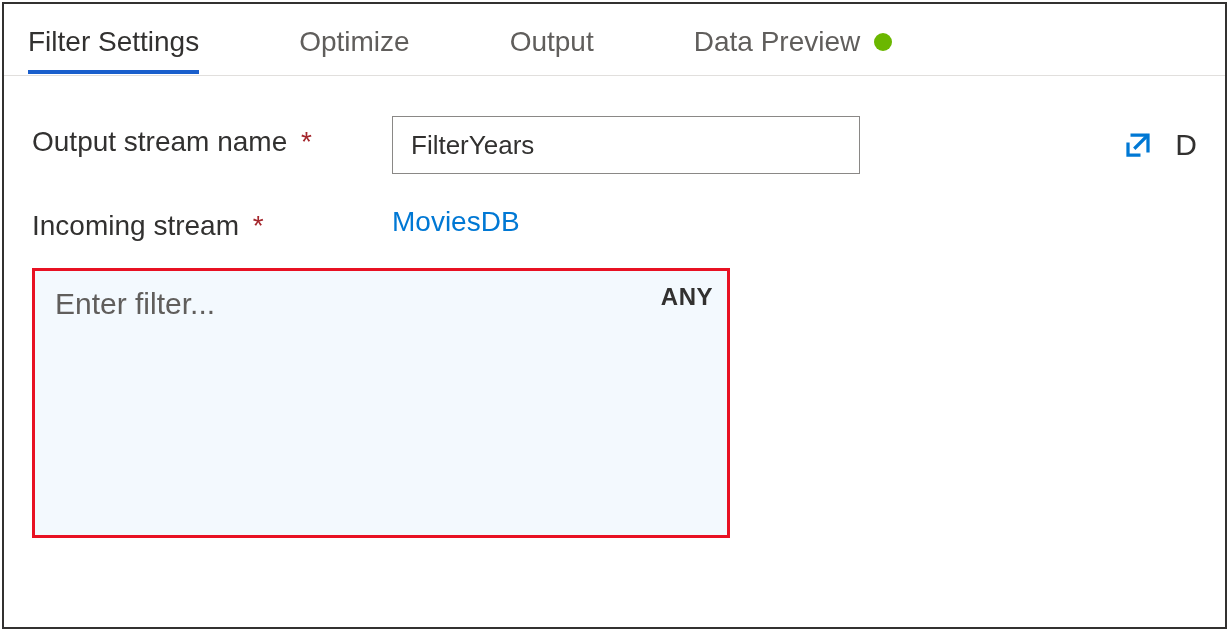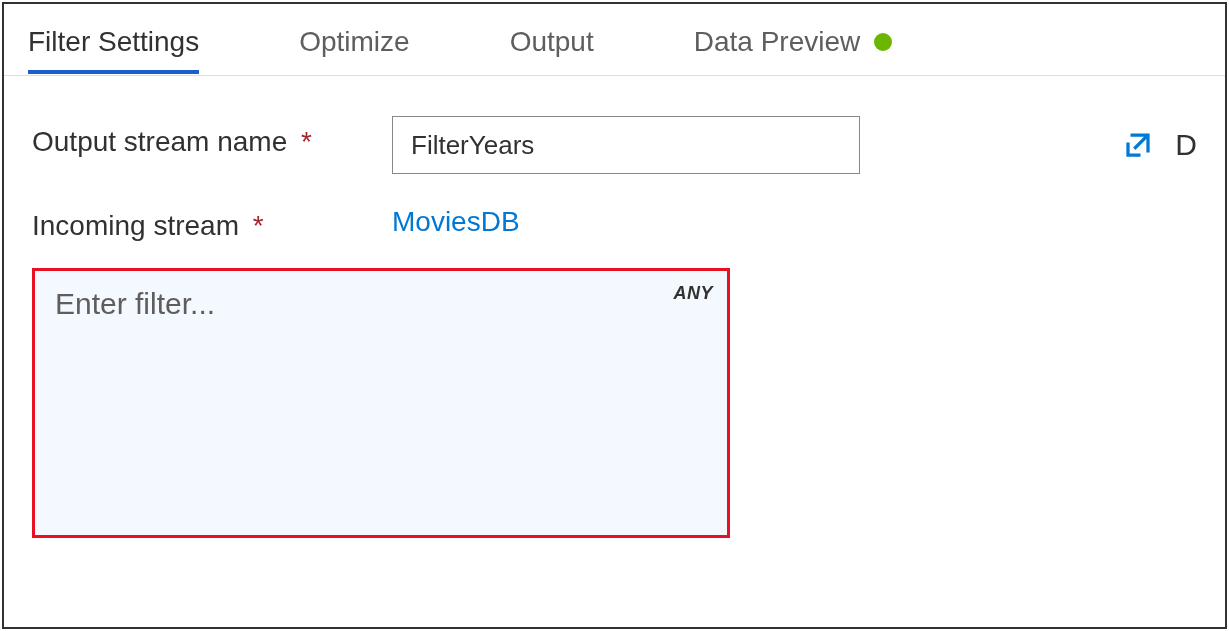--- a/index.html
+++ b/index.html
@@ -117,25 +117,24 @@
       color: #323130;
       font-family: inherit;
     }
     .filter-textarea::placeholder {
       color: #605e5c;
     }
     .any-badge {
       position: absolute;
       top: 12px;
       right: 14px;
-      font-size: 18px;
+      font-size: 24px;
       font-weight: 700;
       color: #323130;
       letter-spacing: 0.5px;
-      font-style: italic;
     }
     .side-actions {
       display: flex;
       align-items: center;
       margin-left: auto;
       gap: 14px;
       padding-top: 12px;
       padding-right: 0;
     }
     .open-icon {

